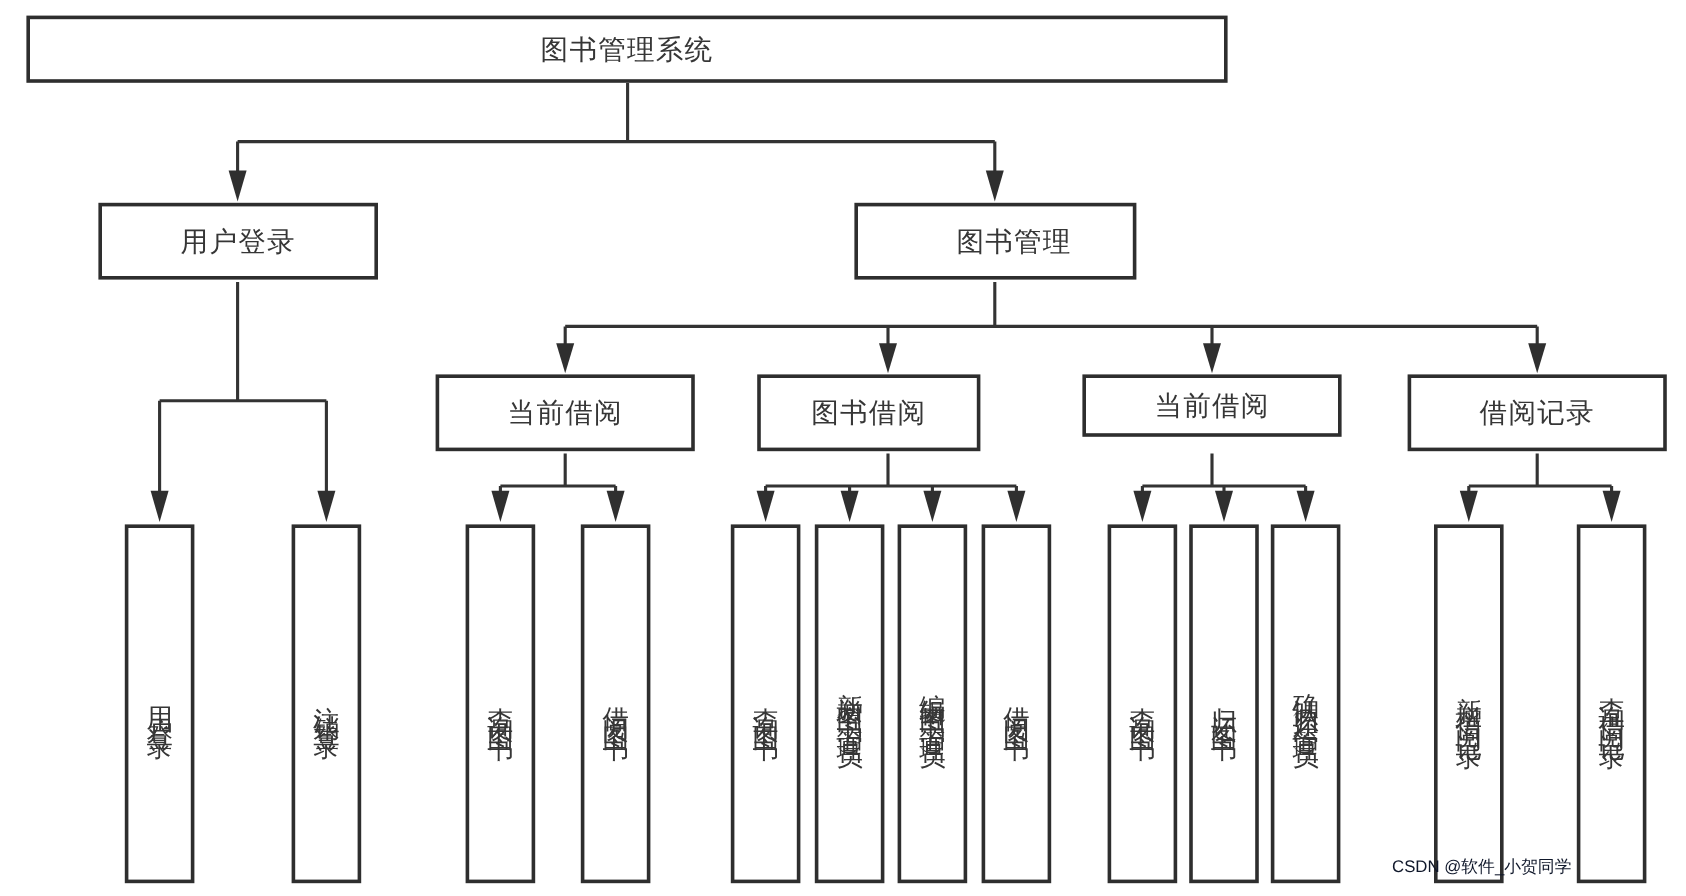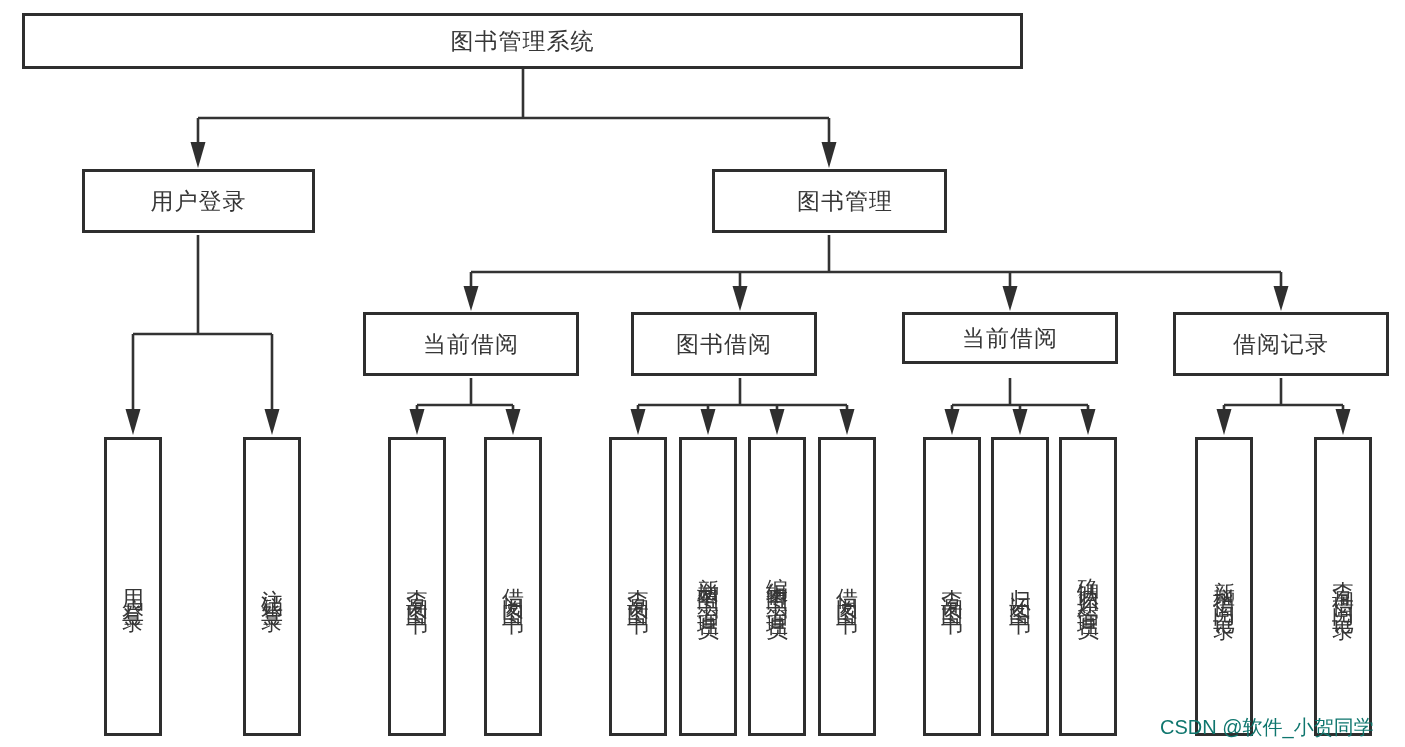--- a/index.html
+++ b/index.html
@@ -39,22 +39,22 @@
     letter-spacing: 8px;
     line-height: 1;
   }
   .leaf.long .lbl {
     letter-spacing: 6px;
   }
   #watermark {
     position: absolute;
     left: 1160px;
     top: 714px;
-    font-size: 20px;
-    color: #0f766e;
+    font-size: 14px;
+    color: #0f172a;
     white-space: nowrap;
     z-index: 3;
   }
 </style>
 </head>
 <body>
 
 <div id="canvas">
 
   <svg id="connectors" viewBox="0 0 1405 747" xmlns="http://www.w3.org/2000/svg" aria-hidden="true">

